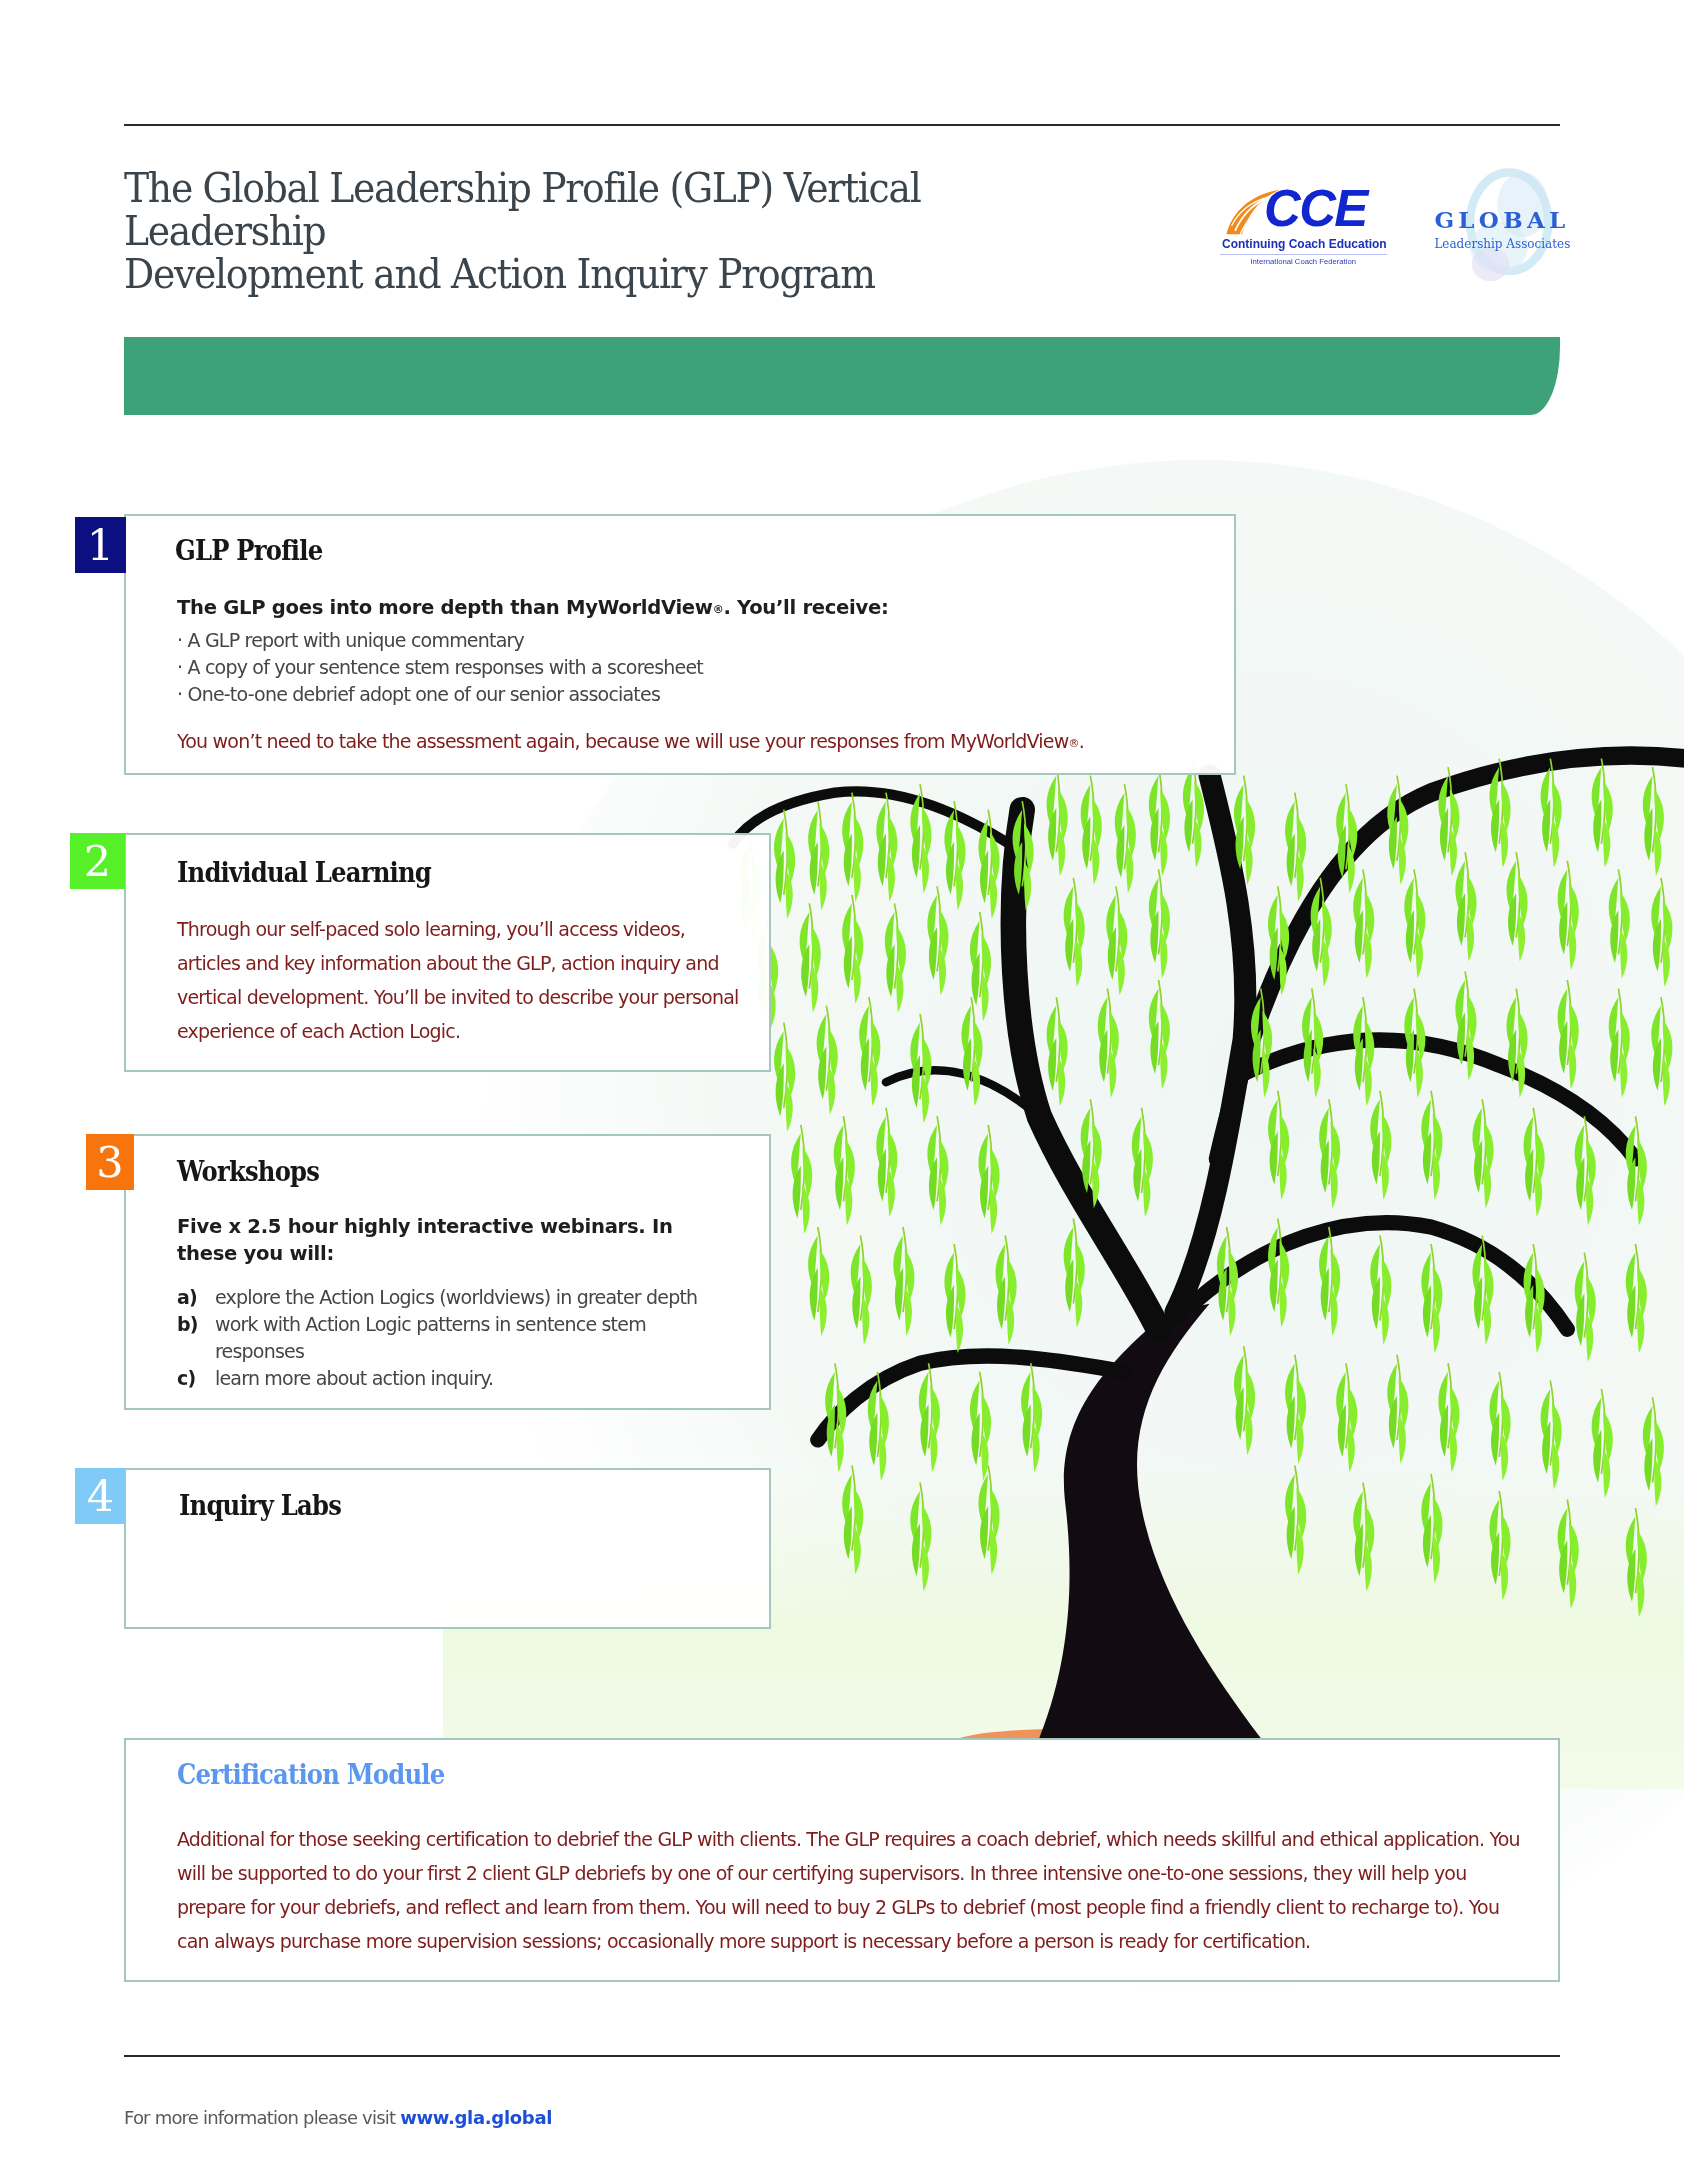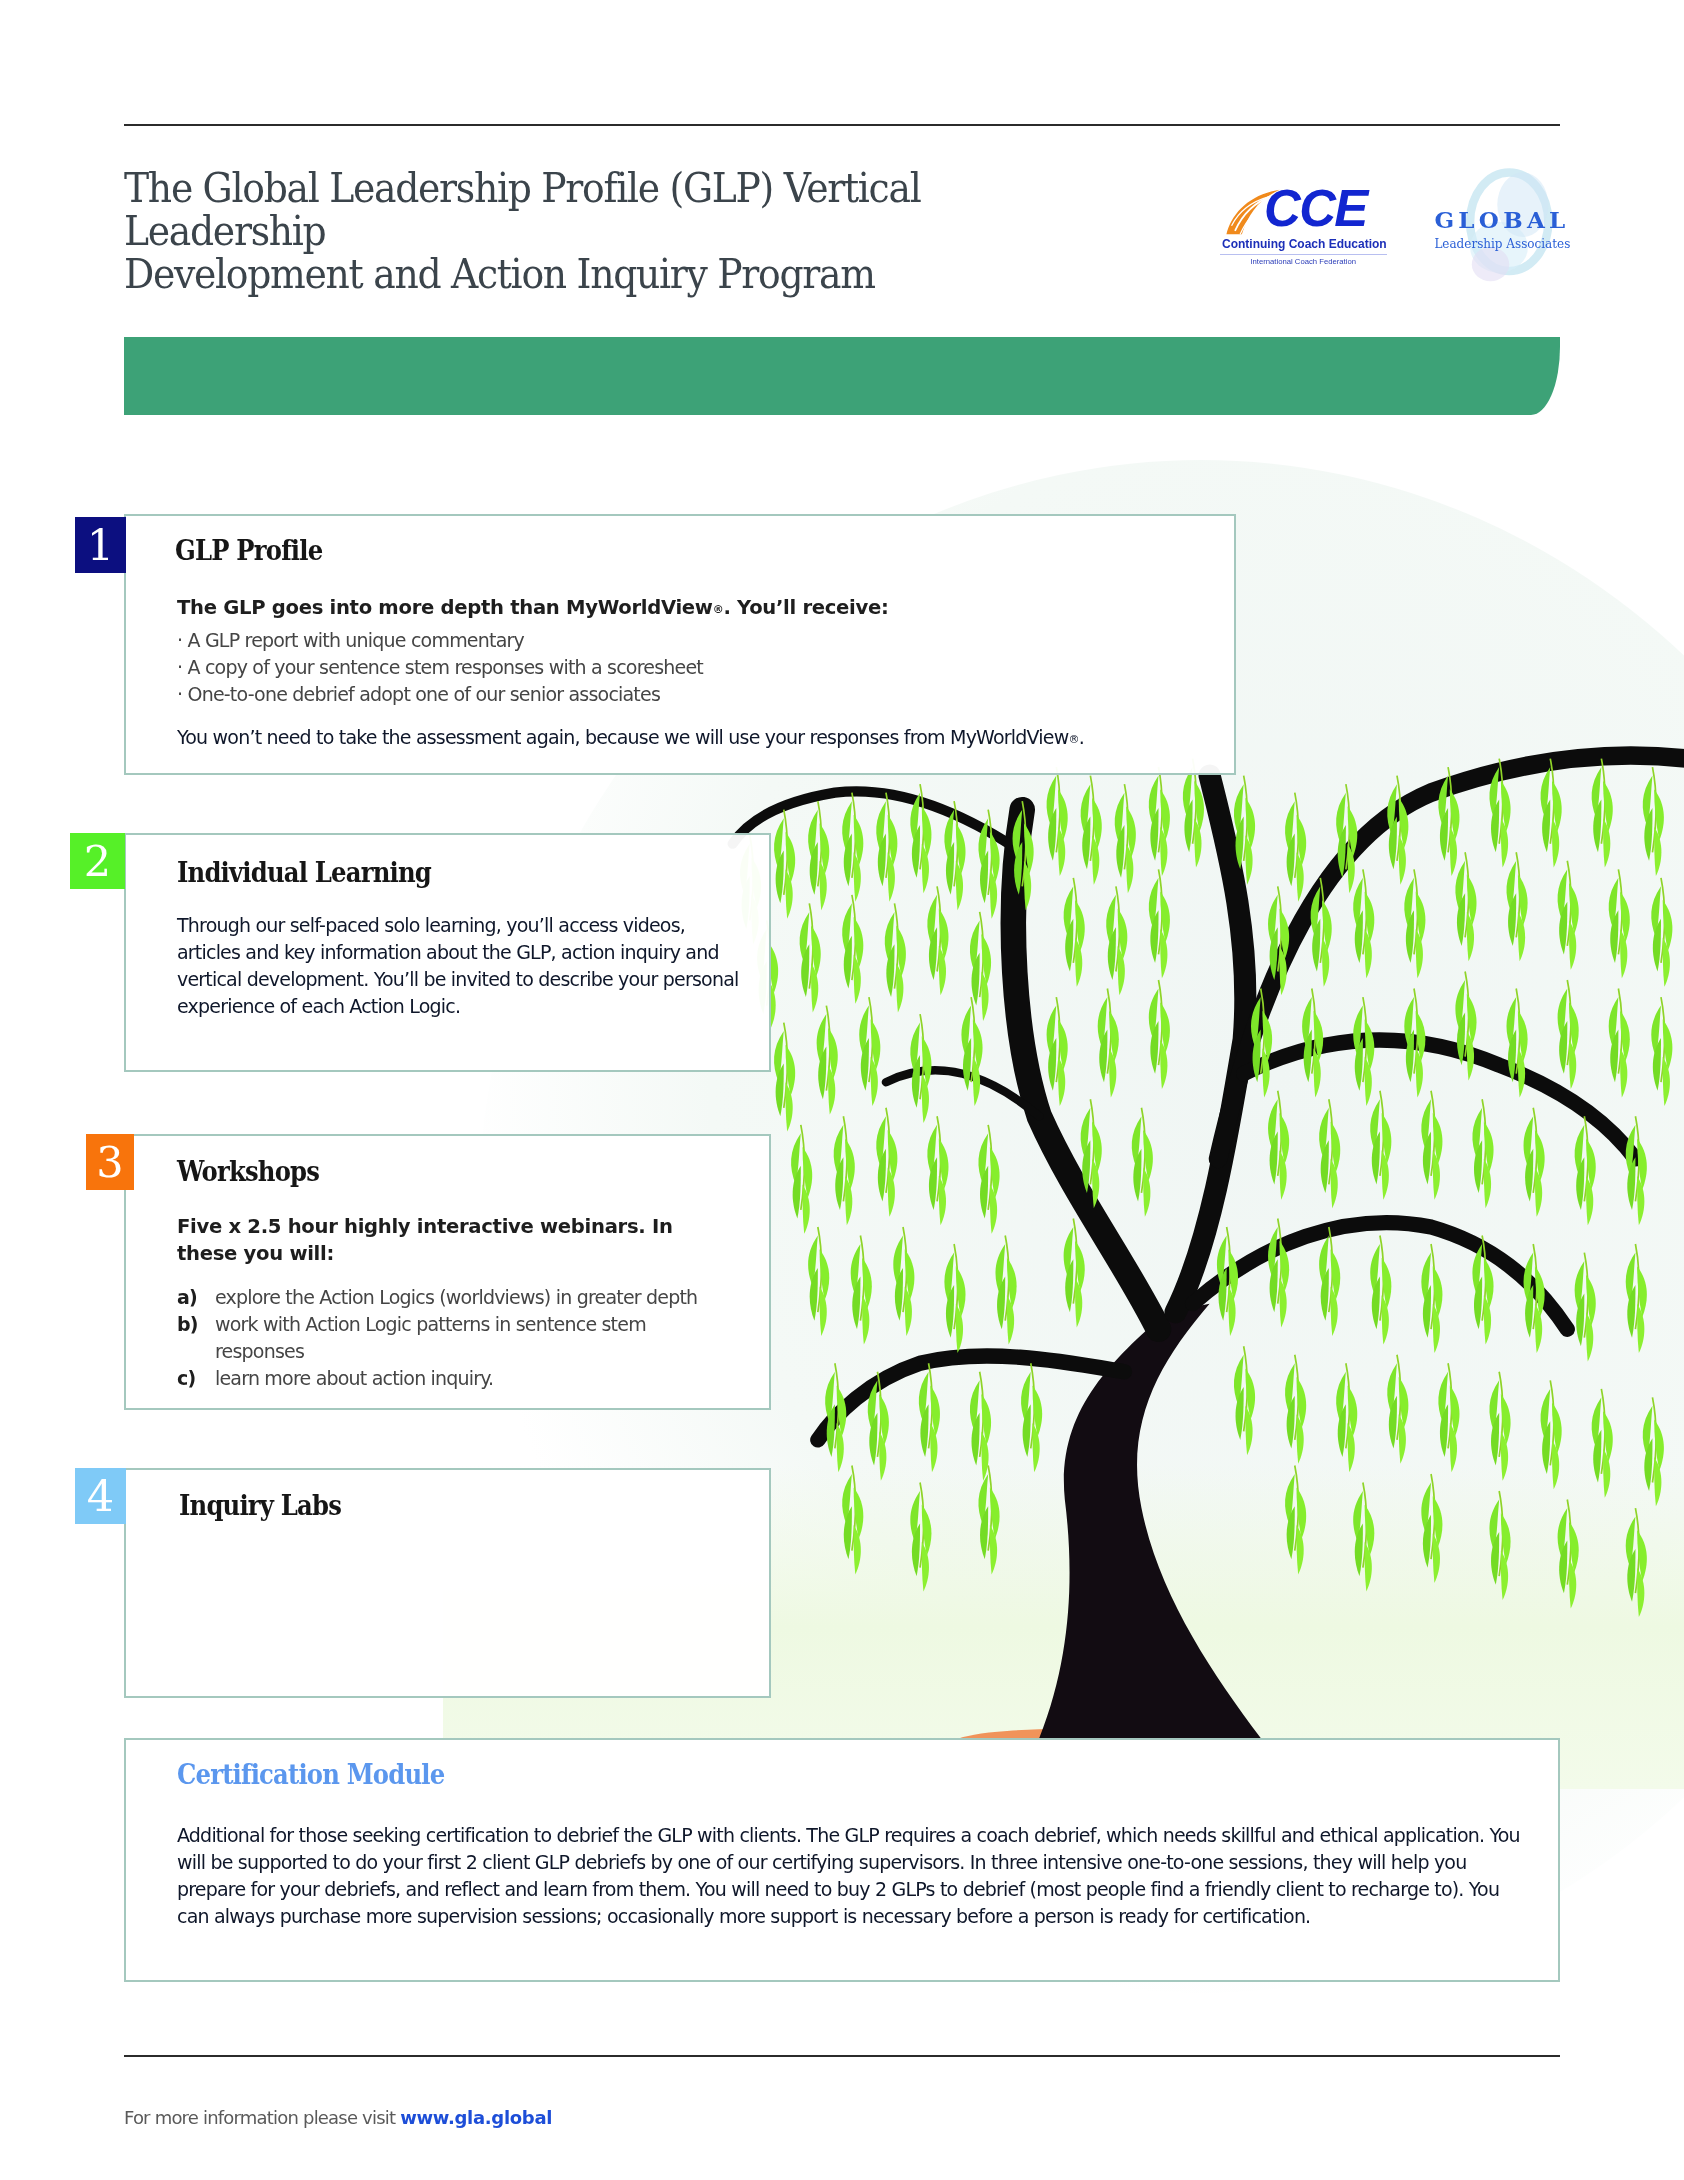--- a/index.html
+++ b/index.html
@@ -44,22 +44,22 @@
   .tree { position: absolute; left: 477px; top: 716px; width: 1208px; height: 1022px; }
 
   
   .card { position: absolute; background: rgba(255,255,255,0.96); border: 2.6px solid #a4c8be; }
   .num { position: absolute; width: 51px; height: 56px; color: #fff; font-family: "DejaVu Serif", serif;
     font-size: 43px; line-height: 56px; text-align: center; }
   .card h2 { position: absolute; font-family: "DejaVu Serif", serif; font-weight: bold; font-size: 27px;
     color: #161616; letter-spacing: -0.9px; transform: scaleX(0.9); transform-origin: left top; white-space: nowrap; }
   .card .lead { position: absolute; font-family: "DejaVu Sans", sans-serif; font-weight: bold; font-size: 19.6px;
     color: #1e1e1e; line-height: 27px; letter-spacing: -0.3px; }
-  .card .body { position: absolute; font-family: "DejaVu Sans", sans-serif; font-size: 19px; color: #0f172a;
-    line-height: 27px; letter-spacing: -0.8px; }
+  .card .body { position: absolute; font-family: "DejaVu Sans", sans-serif; font-size: 19px; color: #7f1d1d;
+    line-height: 34px; letter-spacing: -0.8px; }
   .reg { font-size: 11px; vertical-align: 0.9px; }
 
   .c1 { left: 124px; top: 514px; width: 1112px; height: 261px; }
   .n1 { left: 75px; top: 517px; background: #0c0f80; }
   .c1 h2 { left: 49px; top: 19px; }
   .c1 .lead { left: 51px; top: 78px; }
   .c1 .list { position: absolute; left: 51px; top: 111px; font-size: 19px; color: #454545; line-height: 27px; letter-spacing: -0.8px; }
   .c1 .note { left: 51px; top: 208px; }
 
   .c2 { left: 124px; top: 833px; width: 647px; height: 239px; }
@@ -68,21 +68,21 @@
   .c2 .body { left: 51px; top: 77px; width: 562px; }
 
   .c3 { left: 124px; top: 1134px; width: 647px; height: 276px; }
   .n3 { left: 86px; top: 1134px; background: #f8740c; width: 48px; }
   .c3 h2 { left: 51px; top: 20.4px; }
   .c3 .lead { left: 51px; top: 77px; width: 562px; }
   .c3 .olist { position: absolute; left: 51px; top: 148px; width: 579px; }
   .olist .row { display: flex; font-size: 19px; line-height: 27px; color: #454545; letter-spacing: -0.8px; }
   .olist .lbl { width: 38px; flex: none; font-weight: bold; color: #1e1e1e; }
 
-  .c4 { left: 124px; top: 1468px; width: 647px; height: 230px; }
+  .c4 { left: 124px; top: 1468px; width: 647px; height: 161px; }
   .n4 { left: 75px; top: 1468px; background: #7fcaf7; }
   .c4 h2 { left: 53px; top: 20.4px; }
   .c4 .body { left: 51px; top: 75px; width: 562px; }
 
   .c5 { left: 124px; top: 1738px; width: 1436px; height: 244px; background: rgba(255,255,255,0.97); }
   .c5 h2 { left: 51px; top: 19px; color: #5b97ee; }
   .c5 .body { left: 51px; top: 82px; width: 1346px; }
 
   .footer { position: absolute; left: 124px; top: 2107px; font-family: "DejaVu Sans", sans-serif; font-size: 18px;
     color: #5a5a5a; letter-spacing: -0.8px; white-space: nowrap; }

